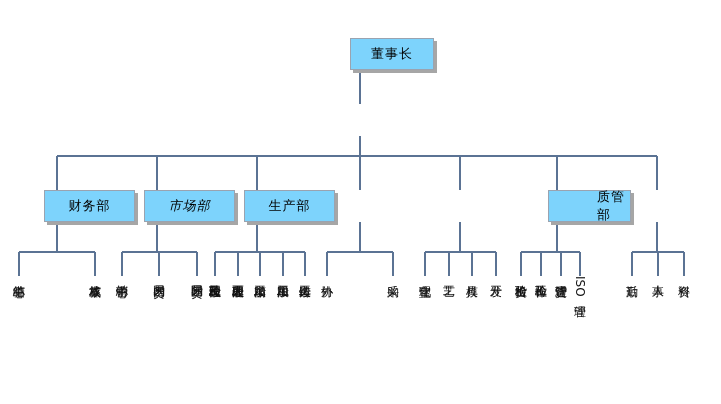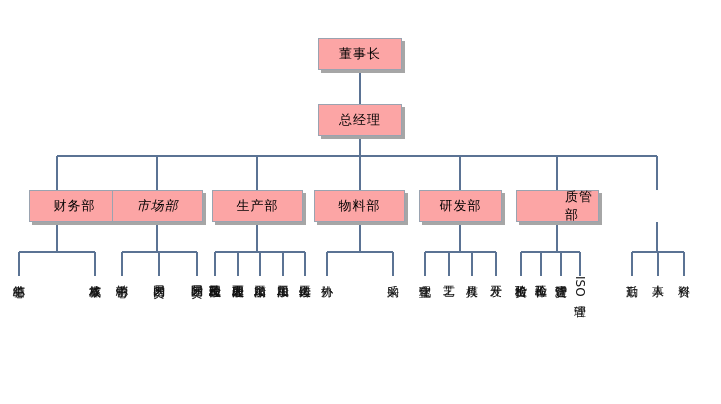--- a/index.html
+++ b/index.html
@@ -22,30 +22,31 @@
     position: absolute;
     left: 0;
     top: 0;
     width: 721px;
     height: 404px;
     pointer-events: none;
   }
   .node {
     position: absolute;
     box-sizing: border-box;
-    background: #fca5a5;
+    background: #7dd3fc;
     border: 1px solid #9aa3b0;
     box-shadow: 3px 3px 0 #a6a6a6;
     display: flex;
     align-items: center;
     justify-content: center;
     color: #000000;
     font-size: 13px;
     letter-spacing: 1px;
     z-index: 2;
+    margin-left: 32px;
   }
   .node.top {
     width: 84px;
     height: 32px;
   }
   .node.dept {
     height: 32px;
     font-size: 13px;
   }
   .leaf {
@@ -132,38 +133,29 @@
       <line x1="632" y1="252" x2="632" y2="276"></line>
       <line x1="658" y1="252" x2="658" y2="276"></line>
       <line x1="684" y1="252" x2="684" y2="276"></line>
     </g>
   </svg>
 
   <div class="node top" style="left:318px; top:38px;">
     <span>董事长</span>
   </div>
 
-  <div class="node top" style="left:318px; top:104px;">
-    <span>总经理</span>
-  </div>
 
-  <div class="node dept" style="left:29px; top:190px; width:91px;">
+  <div class="node dept" style="left:12px; top:190px; width:91px;">
     <span>财务部</span>
   </div>
   <div class="node dept" style="left:112px; top:190px; width:91px;font-style:italic;">
     <span>市场部</span>
   </div>
   <div class="node dept" style="left:212px; top:190px; width:91px;">
     <span>生产部</span>
-  </div>
-  <div class="node dept" style="left:314px; top:190px; width:91px;">
-    <span>物料部</span>
-  </div>
-  <div class="node dept" style="left:419px; top:190px; width:83px;">
-    <span>研发部</span>
   </div>
   <div class="node dept" style="left:516px; top:190px; width:83px;padding-left:48px;">
     <span>质管部</span>
   </div>
 
   <div class="leaf" style="left:19px; top:276px;">结算中心</div>
   <div class="leaf" style="left:95px; top:276px;">成本核算</div>
 
   <div class="leaf" style="left:122px; top:276px;">营销中心</div>
   <div class="leaf" style="left:159px; top:276px;">国内贸易</div>

